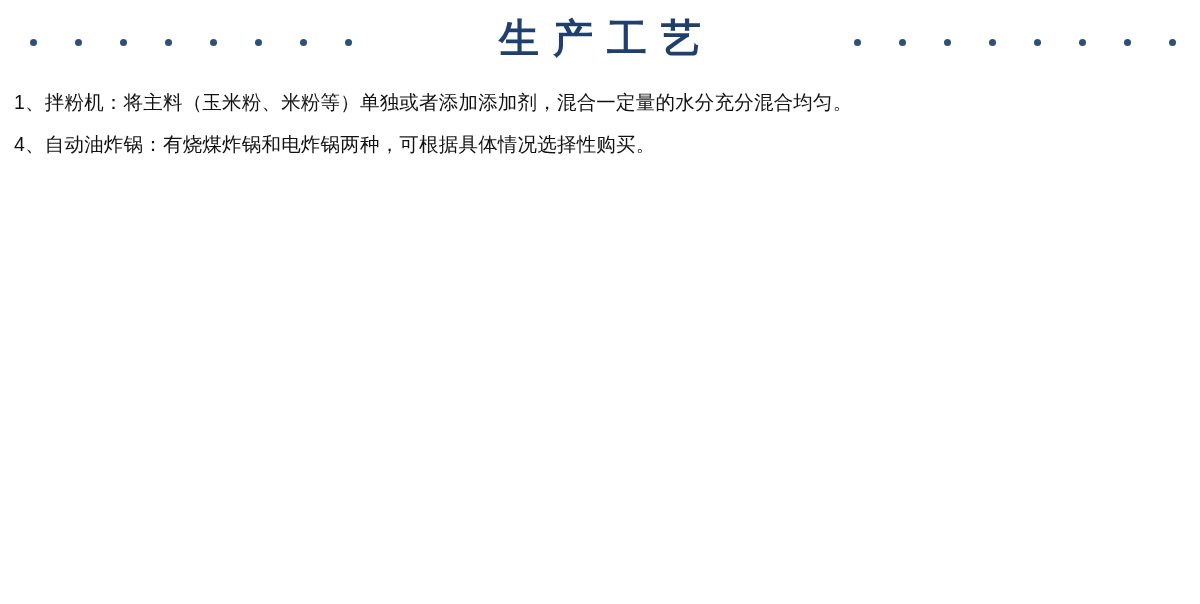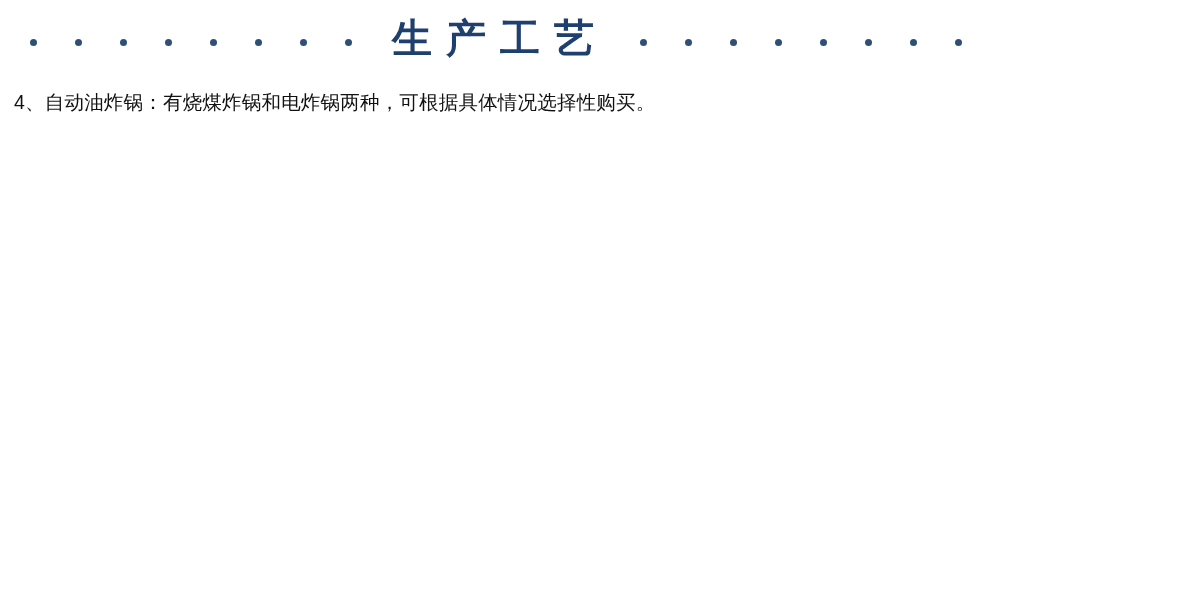--- a/index.html
+++ b/index.html
@@ -21,21 +21,21 @@
     height: 604px;
     box-sizing: border-box;
   }
 
   
   .header {
     position: relative;
     height: 78px;
     display: flex;
     align-items: center;
-    justify-content: flex-start;
+    justify-content: space-between;
     gap: 32px;
   }
 
   .dot-row {
     display: flex;
     align-items: center;
     gap: 38px;
     padding-top: 6px;
   }
   .dot-row.left {
@@ -108,16 +108,17 @@
       <span class="dot"></span>
       <span class="dot"></span>
       <span class="dot"></span>
       <span class="dot"></span>
       <span class="dot"></span>
       <span class="dot"></span>
     </div>
   </div>
 
   <div class="content">
+    <p class="para">1、拌粉机：将主料（玉米粉、米粉等）单独或者添加添加剂，混合一定量的水分充分混合均匀。</p>
     <p class="para">4、自动油炸锅：有烧煤炸锅和电炸锅两种，可根据具体情况选择性购买。</p>
   </div>
 
 </div>
 
 </body></html>

